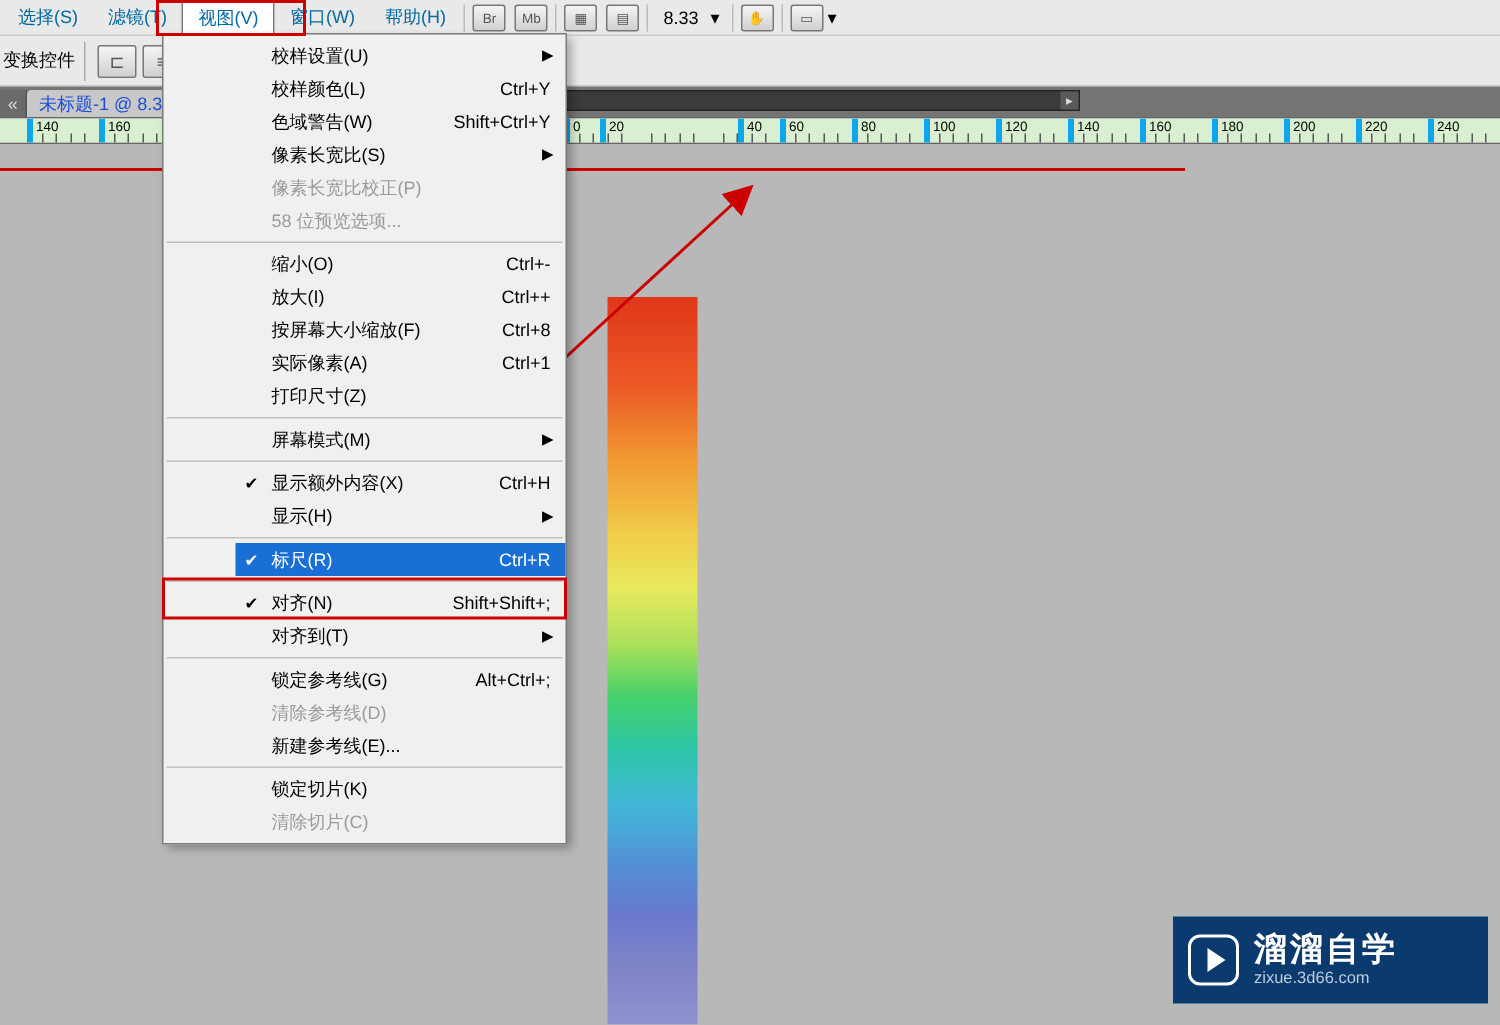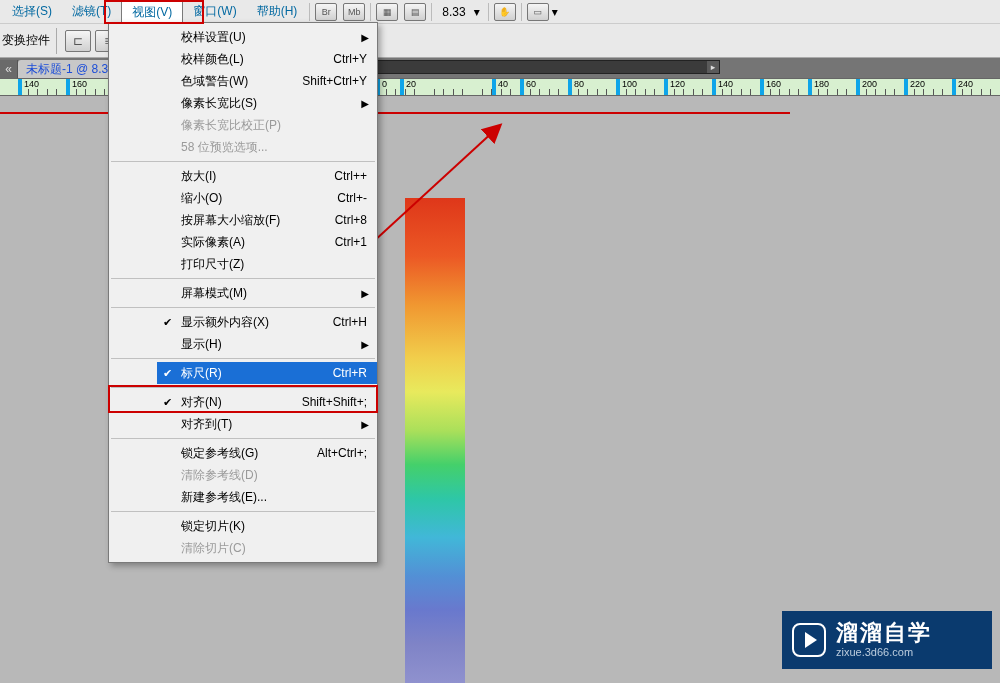--- a/index.html
+++ b/index.html
@@ -262,26 +262,26 @@
       <span class="sub">▶</span>
     </div>
     <div class="row disabled">
       <span>像素长宽比校正(P)</span>
     </div>
     <div class="row disabled">
       <span>58 位预览选项...</span>
     </div>
     <hr>
     <div class="row">
+      <span>缩小(O)</span>
+      <span class="shortcut">Ctrl+-</span>
+    </div>
+    <div class="row">
       <span>放大(I)</span>
       <span class="shortcut">Ctrl++</span>
-    </div>
-    <div class="row">
-      <span>缩小(O)</span>
-      <span class="shortcut">Ctrl+-</span>
     </div>
     <div class="row">
       <span>按屏幕大小缩放(F)</span>
       <span class="shortcut">Ctrl+8</span>
     </div>
     <div class="row">
       <span>实际像素(A)</span>
       <span class="shortcut">Ctrl+1</span>
     </div>
     <div class="row">

